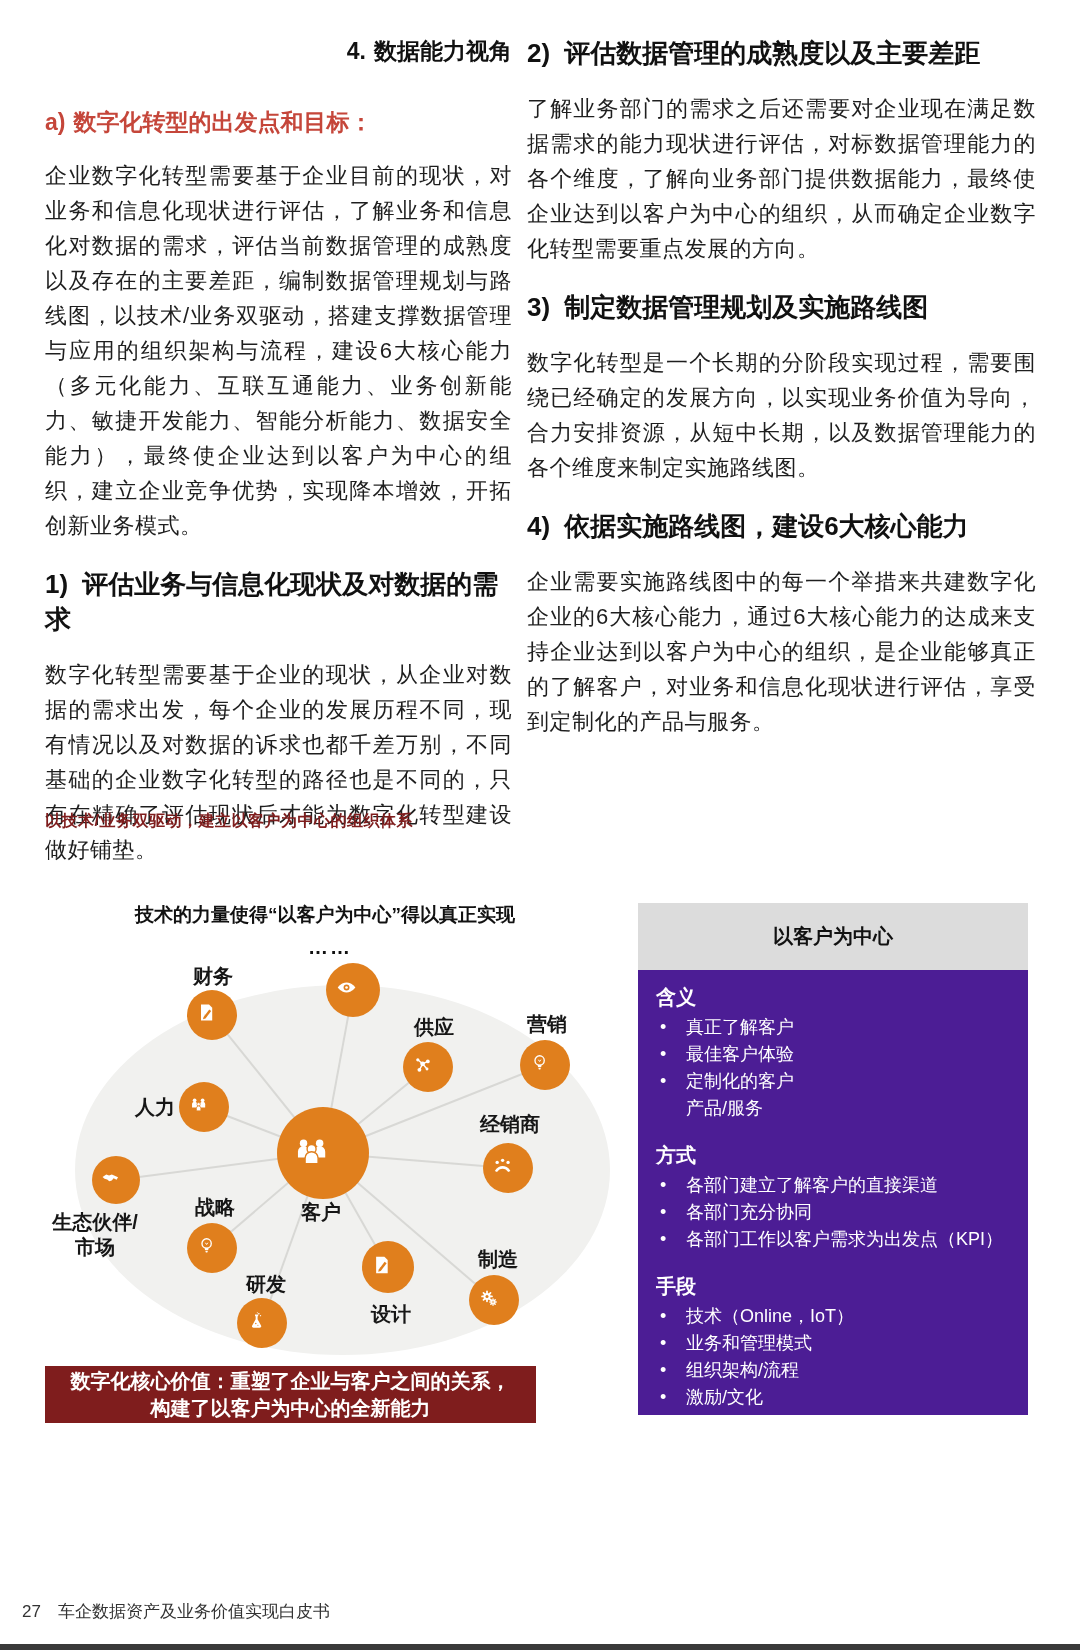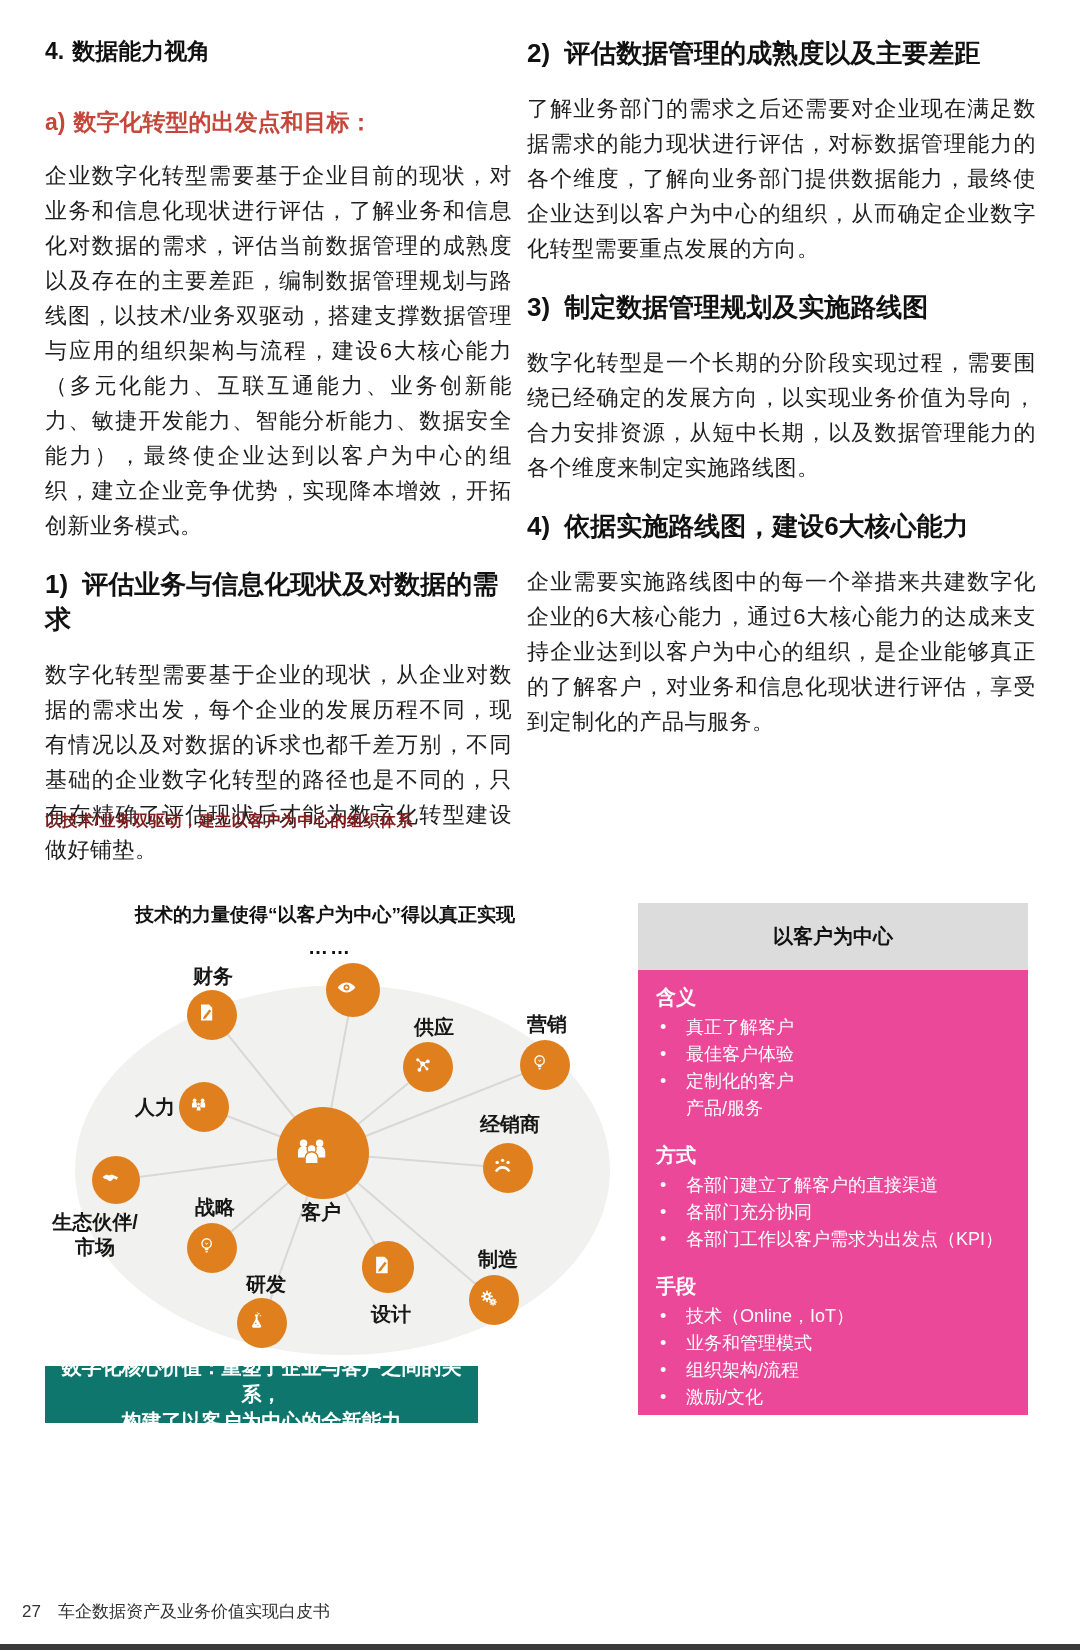--- a/index.html
+++ b/index.html
@@ -4,21 +4,21 @@
 <style>
   html,body{margin:0;padding:0;background:#fff;}
   .page{
     position:relative;width:1080px;height:1650px;background:#ffffff;overflow:hidden;
     font-family:"Liberation Sans","DejaVu Sans",sans-serif;color:#1d1d1d;
   }
   
   .col{position:absolute;top:36px;}
   .col-left{left:45px;width:467px;}
   .col-right{left:527px;width:509px;}
-  .h-main{font-size:23px;font-weight:bold;color:#111;}
+  .h-main{font-size:23px;font-weight:bold;color:#111;text-align:right;}
   .h-main .num{margin-right:8px;}
   .h-sub-red{margin-top:40px;font-size:23px;font-weight:bold;color:#c5463a;}
   .h-sub-red .num{margin-right:8px;}
   .h-item{font-size:26px;font-weight:bold;color:#111;}
   .h-item .num{margin-right:14px;}
   .body-p{font-size:22px;line-height:35px;text-align:justify;color:#1e1e1e;letter-spacing:0.5px;margin:0;}
   .mt-p{margin-top:20px;}
   .mt-h{margin-top:24px;}
   
   .section-title{
@@ -31,31 +31,31 @@
   .dg-ellipse{position:absolute;left:75px;top:105px;width:535px;height:370px;background:#f1f1ef;border-radius:50%;}
   .dg-spokes{position:absolute;left:0;top:0;}
   .dg-node{
     position:absolute;border-radius:50%;background:#e07f1d;
     display:flex;align-items:center;justify-content:center;
   }
   .dg-node svg{width:62%;height:62%;}
   .dg-label{position:absolute;text-align:center;font-size:20px;font-weight:bold;color:#161616;white-space:pre-line;line-height:25px;}
   
   .caption-bar{
-    position:absolute;left:45px;top:1366px;width:433px;height:57px;background:#0f766e;
+    position:absolute;left:45px;top:1366px;width:491px;height:57px;background:#7f1d1d;
     display:flex;flex-direction:column;align-items:center;justify-content:center;
     color:#fff;font-size:20px;font-weight:600;line-height:27px;text-align:center;
   }
   
   .panel{position:absolute;left:638px;top:903px;width:390px;height:512px;}
   .panel-header{
     height:67px;background:#dcdcdc;display:flex;align-items:center;justify-content:center;
     font-size:20px;font-weight:bold;color:#111;
   }
-  .panel-body{height:445px;background:#ec4899;color:#fff;padding:14px 16px 6px 18px;box-sizing:border-box;}
+  .panel-body{height:445px;background:#4c1d95;color:#fff;padding:14px 16px 6px 18px;box-sizing:border-box;}
   .p-section{margin-bottom:20px;}
   .p-sec-title{font-size:20px;font-weight:bold;line-height:27px;margin-bottom:3px;}
   .p-ul{list-style:none;margin:0;padding:0;}
   .p-ul li{display:flex;font-size:18px;line-height:27px;}
   .p-ul li::before{content:"•";width:30px;flex:0 0 30px;padding-left:4px;box-sizing:border-box;}
   .p-ul li .btxt{flex:1;white-space:pre-line;}
   
   .footer{position:absolute;left:22px;top:1600px;display:flex;align-items:center;font-size:17px;color:#333;}
   .footer .pg{margin-right:17px;}
   .bottom-strip{position:absolute;left:0;top:1644px;width:1080px;height:6px;background:#3a3a3a;}

